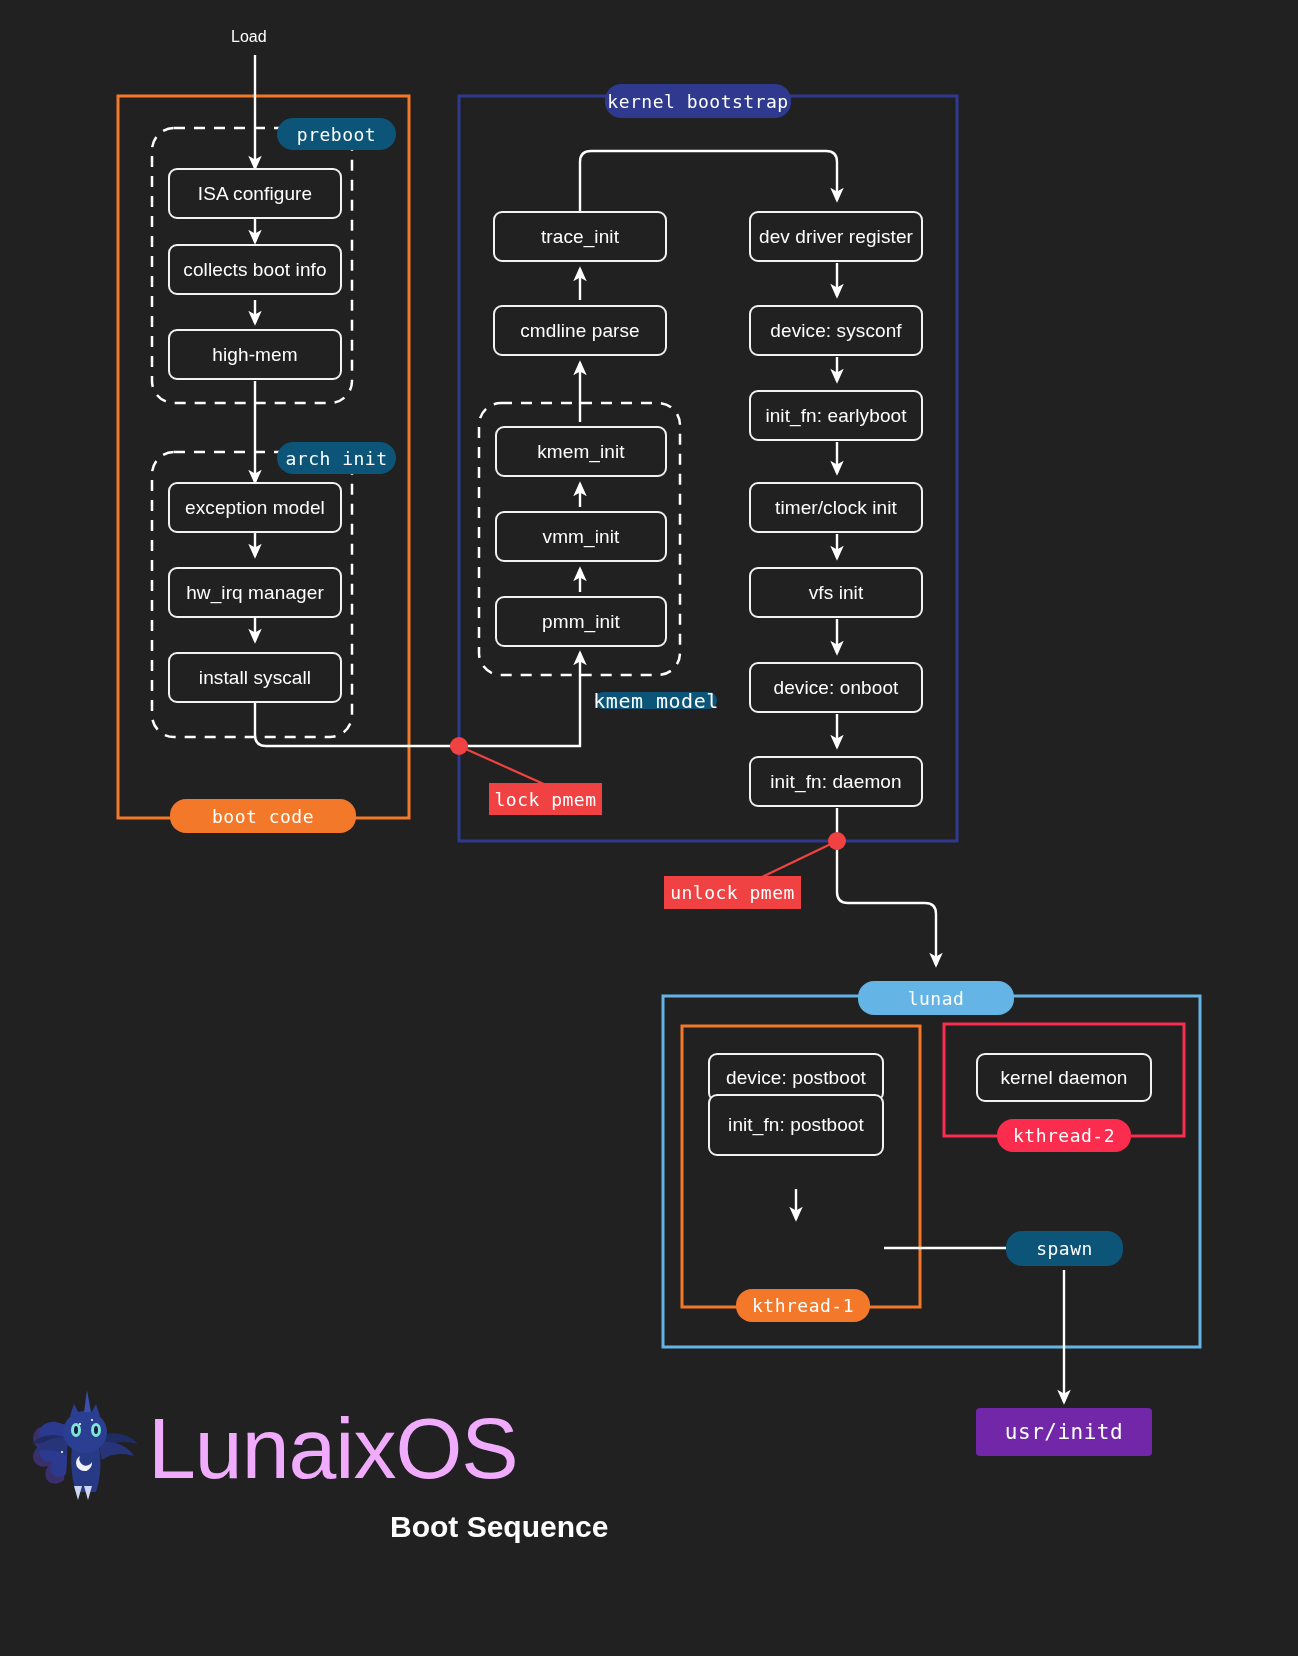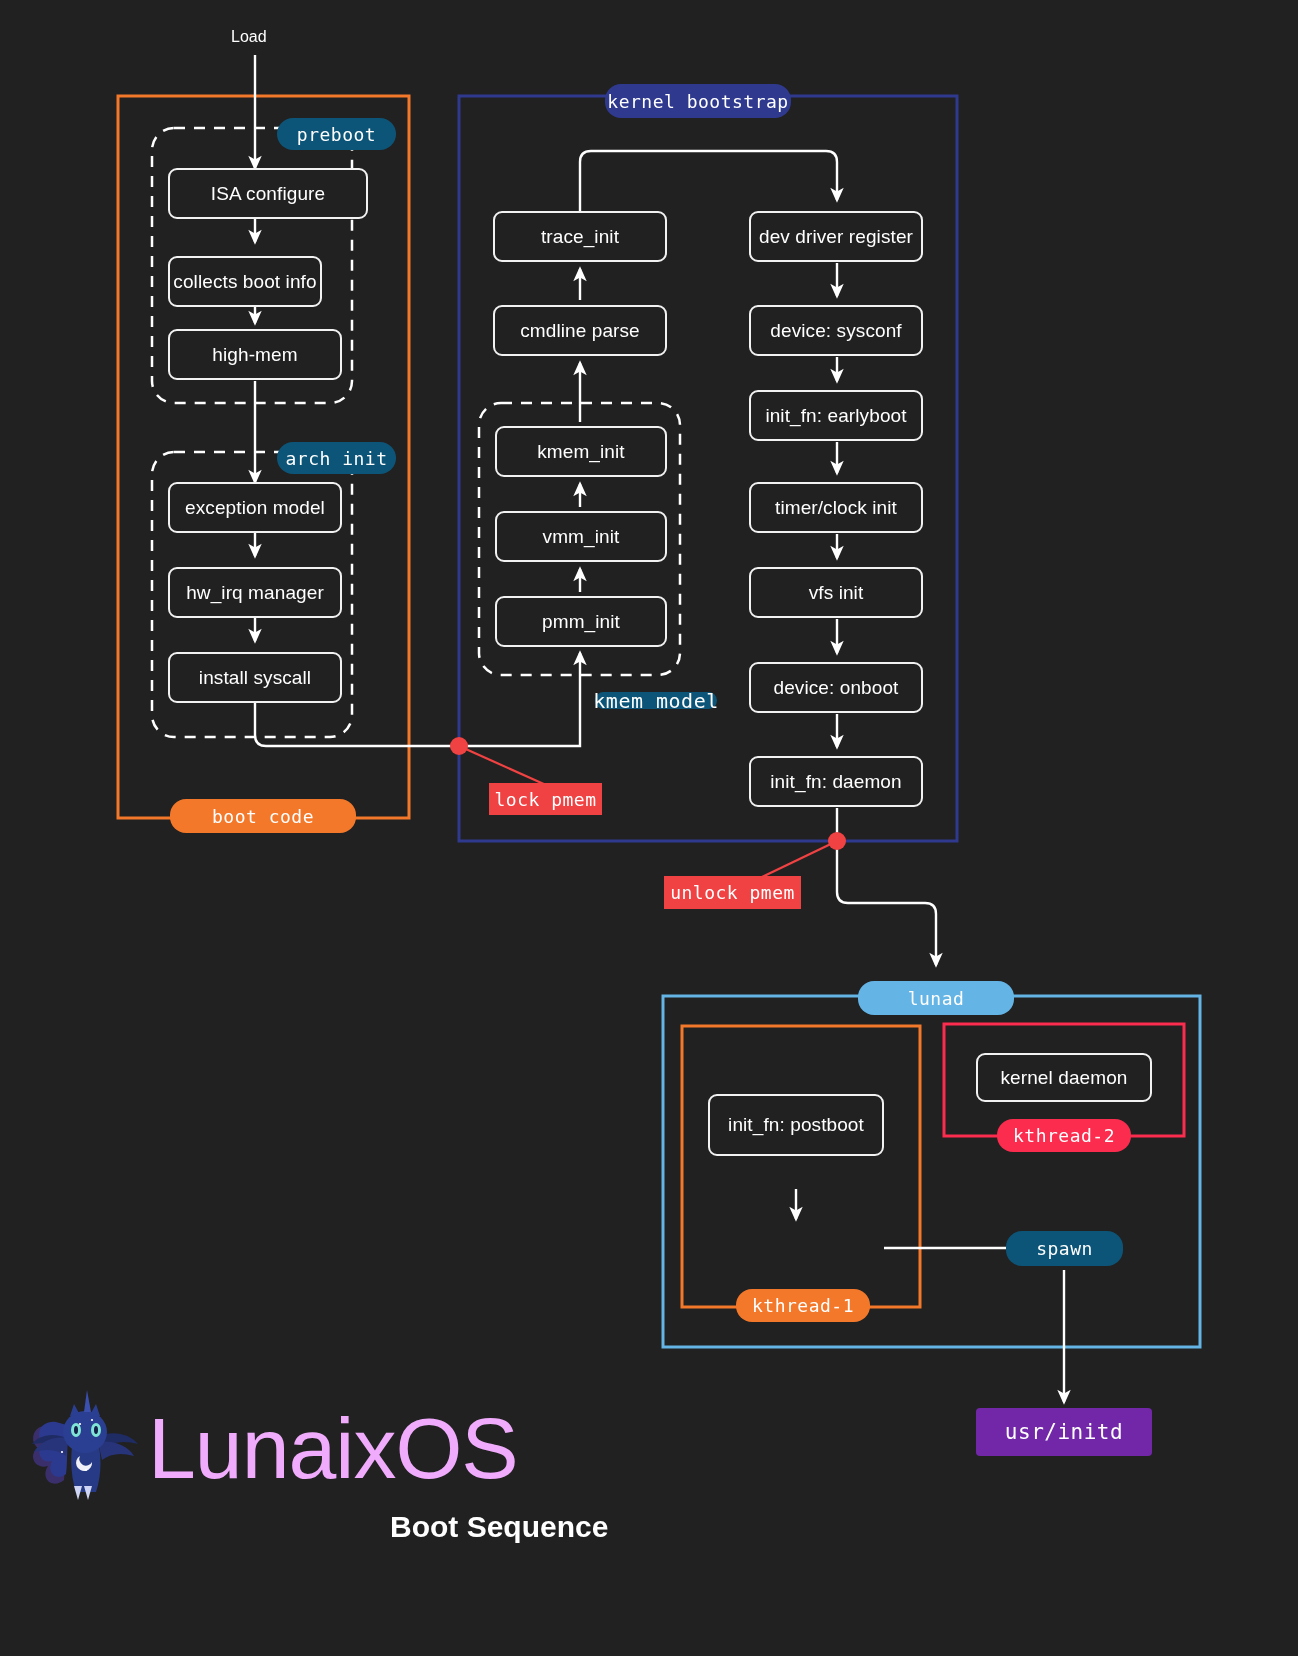--- a/index.html
+++ b/index.html
@@ -98,22 +98,22 @@
 
     <line x1="884" y1="1248" x2="1006" y2="1248" stroke="#ffffff" stroke-width="2.4"></line>
 
     <path d="M1064,1270 L1064,1402" stroke="#ffffff" stroke-width="2.4" fill="none" marker-end="url(#arw)"></path>
   </svg>
 
   <div class="plain" style="left:231px;top:28px;">Load</div>
 
   <div class="pill pill-dkblue" style="left:277px;top:118px;width:119px;height:32px;">preboot</div>
 
-  <div class="node" style="left:168px;top:168px;width:200px;height:51px;">ISA configure</div>
-  <div class="node" style="left:168px;top:256px;width:154px;height:51px;">collects boot info</div>
+  <div class="node" style="left:168px;top:168px;width:174px;height:51px;">ISA configure</div>
+  <div class="node" style="left:168px;top:244px;width:174px;height:51px;">collects boot info</div>
   <div class="node" style="left:168px;top:329px;width:174px;height:51px;">high-mem</div>
 
   <div class="pill pill-dkblue" style="left:277px;top:442px;width:119px;height:32px;">arch init</div>
 
   <div class="node" style="left:168px;top:482px;width:174px;height:51px;">exception model</div>
   <div class="node" style="left:168px;top:567px;width:174px;height:51px;">hw_irq manager</div>
   <div class="node" style="left:168px;top:652px;width:174px;height:51px;">install syscall</div>
 
   <div class="pill pill-orange" style="left:170px;top:799px;width:186px;height:34px;">boot code</div>
 
@@ -134,20 +134,21 @@
   <div class="node" style="left:749px;top:482px;width:174px;height:51px;">timer/clock init</div>
   <div class="node" style="left:749px;top:567px;width:174px;height:51px;">vfs init</div>
   <div class="node" style="left:749px;top:662px;width:174px;height:51px;">device: onboot</div>
   <div class="node" style="left:749px;top:756px;width:174px;height:51px;">init_fn: daemon</div>
 
   <div class="tag" style="left:489px;top:783px;width:113px;height:32px;">lock pmem</div>
   <div class="tag" style="left:664px;top:876px;width:137px;height:33px;">unlock pmem</div>
 
   <div class="pill pill-ltblue" style="left:858px;top:981px;width:156px;height:34px;">lunad</div>
 
+  <div class="node" style="left:708px;top:1053px;width:176px;height:49px;">device: postboot</div>
   <div class="node" style="left:708px;top:1094px;width:176px;height:62px;">init_fn: postboot</div>
 
   <div class="pill pill-orange" style="left:736px;top:1289px;width:134px;height:33px;">kthread-1</div>
 
   <div class="node" style="left:976px;top:1053px;width:176px;height:49px;">kernel daemon</div>
 
   <div class="pill pill-pink" style="left:997px;top:1119px;width:134px;height:33px;">kthread-2</div>
 
   <div class="pill pill-dkblue" style="left:1006px;top:1231px;width:117px;height:35px;">spawn</div>
 

